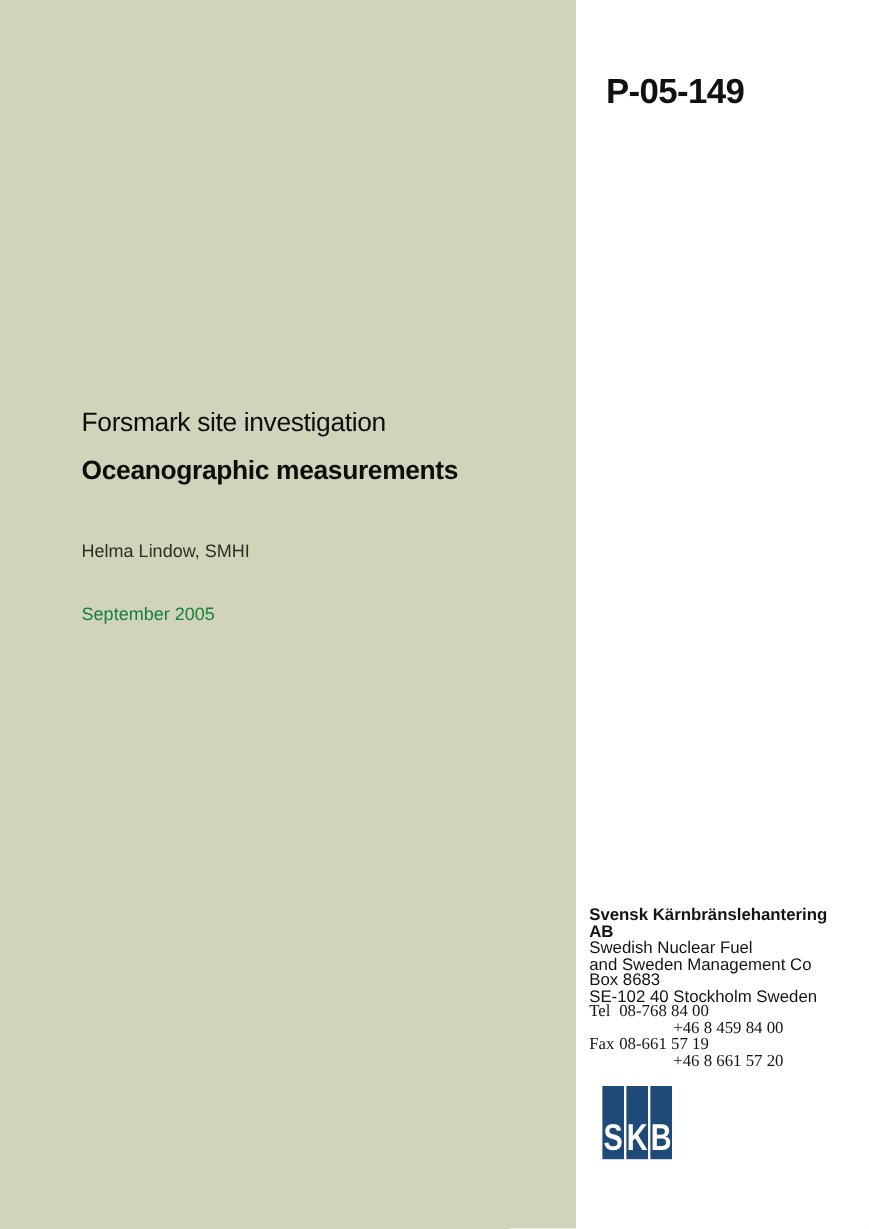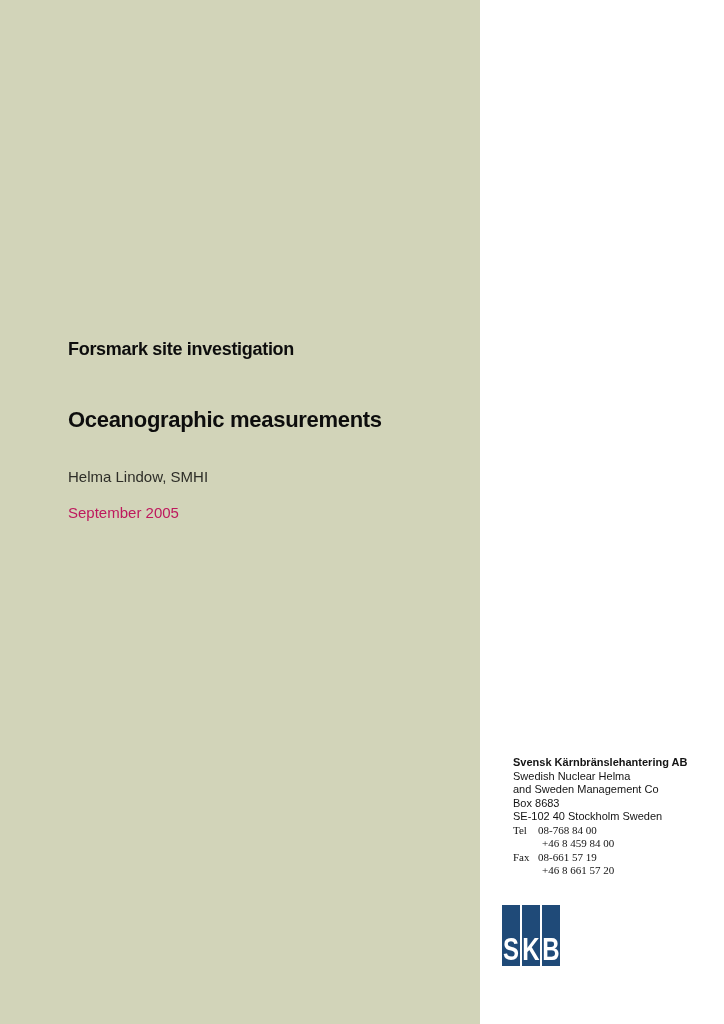--- a/index.html
+++ b/index.html
@@ -31,74 +31,75 @@
     font-size: 29px;
     font-weight: bold;
     letter-spacing: -0.5px;
     color: #111111;
     line-height: 1;
   }
   .title-line1 {
     position: absolute;
     left: 68px;
     top: 340px;
-    font-size: 18px;
-    font-weight: bold;
+    font-size: 22px;
+    font-weight: normal;
     letter-spacing: -0.3px;
     color: #0d0d0d;
     line-height: 1.1;
   }
   .title-line2 {
     position: absolute;
     left: 68px;
-    top: 408px;
+    top: 380px;
     font-size: 22px;
     font-weight: bold;
     letter-spacing: -0.3px;
     color: #0d0d0d;
     line-height: 1.1;
   }
   .author {
     position: absolute;
     left: 68px;
-    top: 468px;
+    top: 451px;
     font-size: 15px;
     color: #2e2e28;
     line-height: 1.2;
   }
   .date {
     position: absolute;
     left: 68px;
     top: 504px;
     font-size: 15px;
-    color: #be185d;
+    color: #15803d;
     line-height: 1.2;
   }
   .publisher {
     position: absolute;
-    left: 513px;
+    left: 491px;
     top: 756px;
     width: 200px;
-    font-size: 11px;
+    font-size: 14px;
     line-height: 13.5px;
     color: #141414;
   }
   .pub-name {
     font-weight: bold;
   }
   .contact-row {
     display: flex;
     font-family: Liberation Serif, serif;
   }
   .contact-label {
     width: 25px;
     flex: 0 0 25px;
   }
   .contact-value.indent {
     padding-left: 4px;
+    margin-left: 41px;
   }
   .skb-logo {
     position: absolute;
     left: 502px;
     top: 905px;
     display: flex;
     gap: 2px;
   }
   .skb-bar {
     position: relative;
@@ -120,32 +121,33 @@
     transform-origin: bottom center;
   }
 </style>
 </head>
 <body>
 
 <div class="page">
 
   <div class="beige-panel"></div>
 
+  <div class="report-number">P-05-149</div>
 
   <div class="title-line1">Forsmark site investigation</div>
 
   <div class="title-line2">Oceanographic measurements</div>
 
   <div class="author">Helma Lindow, SMHI</div>
 
   <div class="date">September 2005</div>
 
   <div class="publisher">
     <div class="pub-name">Svensk Kärnbränslehantering AB</div>
-    <div class="pub-line">Swedish Nuclear Helma</div>
+    <div class="pub-line">Swedish Nuclear Fuel</div>
     <div class="pub-line">and Sweden Management Co</div>
     <div class="pub-line">Box 8683</div>
     <div class="pub-line">SE-102 40 Stockholm Sweden</div>
 
     <div class="contact-row">
       <span class="contact-label">Tel</span>
       <span class="contact-value">08-768 84 00</span>
     </div>
     <div class="contact-row">
       <span class="contact-label"></span>

